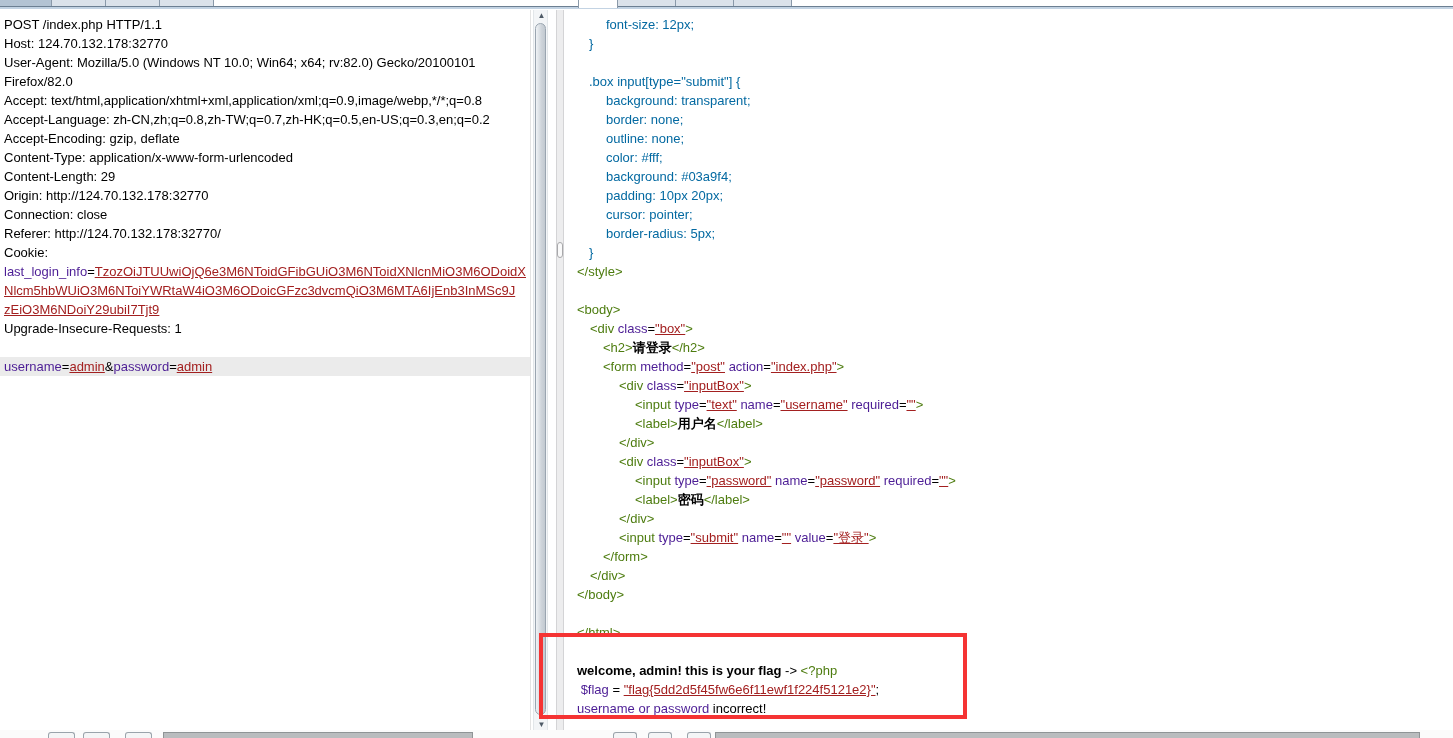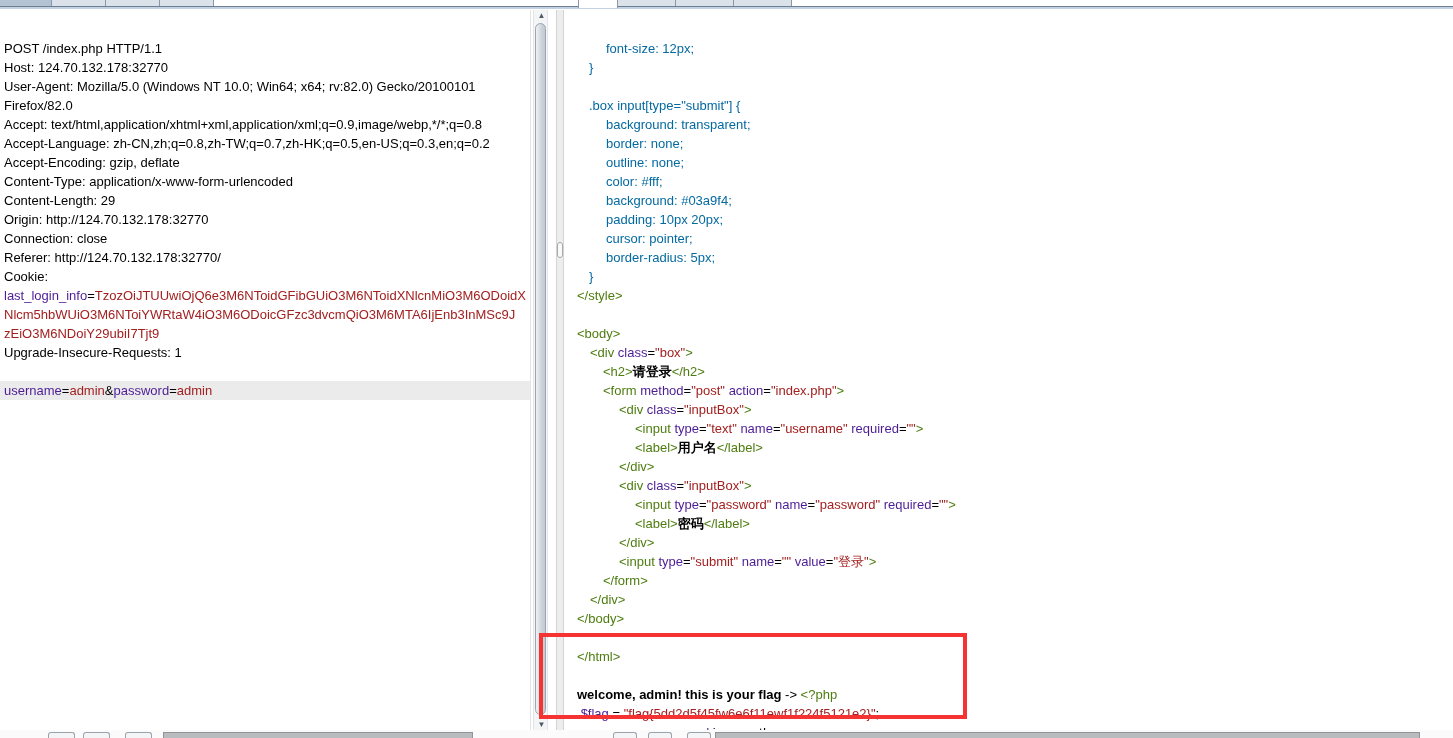--- a/index.html
+++ b/index.html
@@ -13,26 +13,26 @@
   .tab-blueline { position:absolute; left:0; top:7px; width:1453px; height:2px; background:#c3d3e3; }
   .tabstub { position:absolute; top:0; height:6px; background:#dbe2ea; border-right:1px solid #8a99a9; }
   .tabstub.sel-l { background:#b3c3d3; border-left:none; }
   .tabstub.sel-r { background:#ffffff; height:8px; border-left:1px solid #8a99a9; z-index:2; }
 
   
   .pane { position:absolute; top:10px; height:721px; background:#fff; overflow:hidden; }
   .pane-left  { left:0; width:531px; border-right:1px solid #e3e3e3; }
   .pane-right { left:566px; width:887px; padding-left:7px; }
 
-  .code { font:13px/19px "Liberation Sans", sans-serif; white-space:pre; padding-top:5px;margin-top:24px; }
+  .code { font:13px/19px "Liberation Sans", sans-serif; white-space:pre; padding-top:5px; }
   .line { height:19px; padding-left:4px; }
   .line.hl { background:#ebebeb; }
   .c-h { color:#000; }
   .c-n { color:#4c1d95; }
-  .c-v { color:#a32020; }
+  .c-v { color:#a32020;text-decoration:underline; }
   .c-t { color:#4d7c0f; }
   .c-c { color:#0369a1; font-weight:normal; }
   .c-b { color:#000; font-weight:bold; }
 
   
   .vscroll { position:absolute; left:533px; top:10px; width:15px; height:721px;
              background:#f3f5f7; border-left:1px solid #e2e6e9; border-right:1px solid #e2e6e9; }
   .sb-arrow { position:absolute; left:0; width:15px; height:12px; font-size:8px; line-height:12px;
               text-align:center; color:#4e5a66; }
   .sb-up { top:0; }

